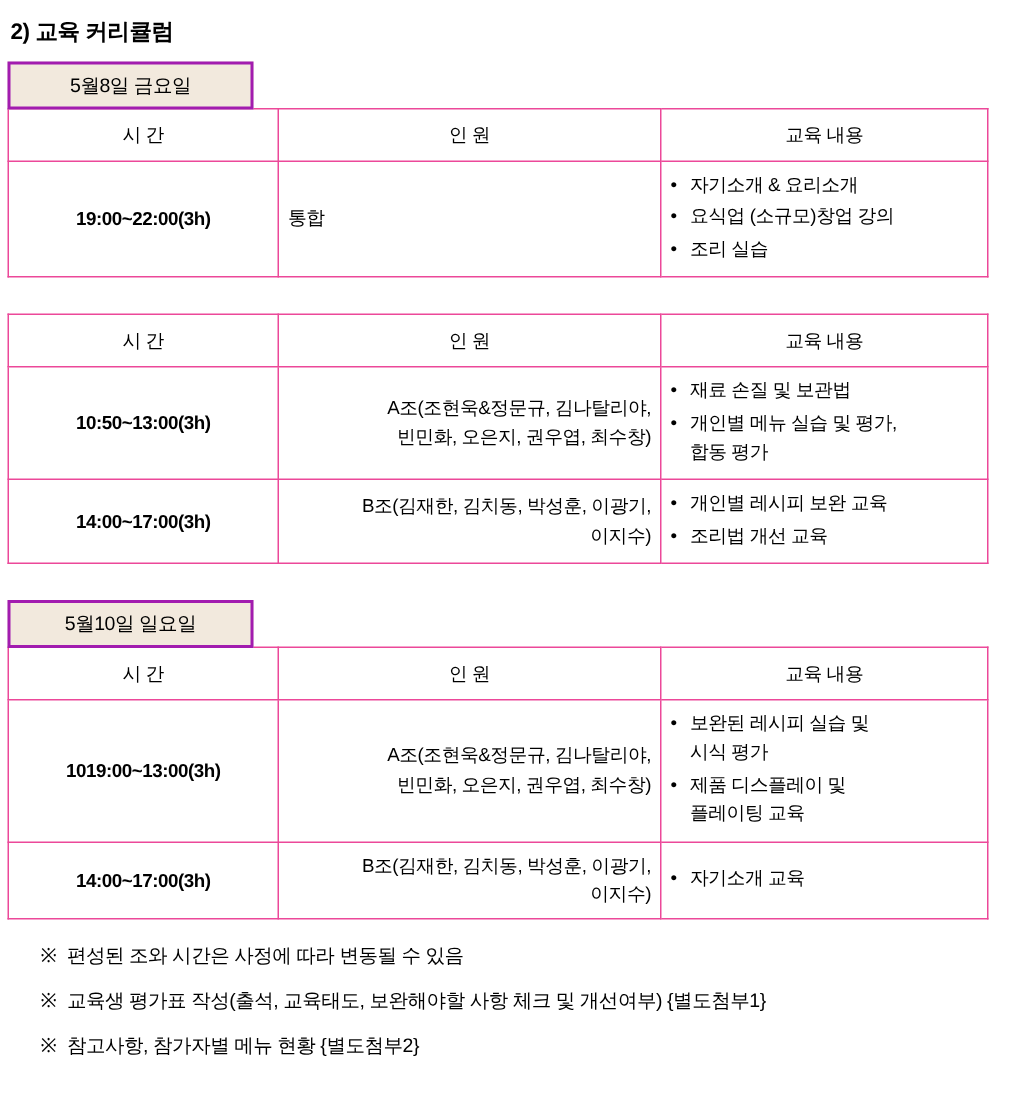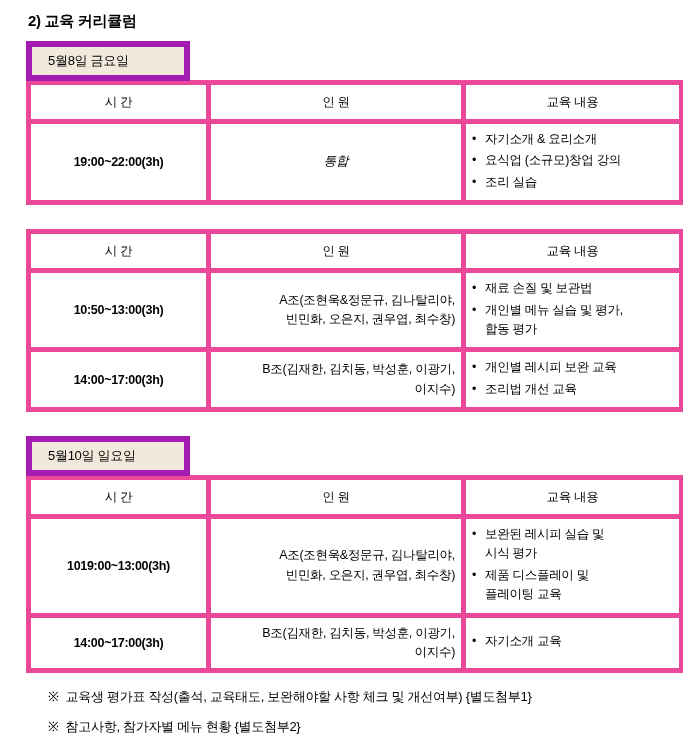--- a/index.html
+++ b/index.html
@@ -9,54 +9,55 @@
   }
   body {
     width: 683px;
     height: 743px;
     font-family: "Liberation Sans", sans-serif;
     color: #000000;
     position: relative;
     overflow: hidden;
   }
   .page {
-    padding: 10px 14px 0 26px;
+    padding: 10px 14px 0 5px;
     box-sizing: border-box;
     width: 551px;
   }
   .doc-title {
     font-size: 15px;
     font-weight: bold;
     letter-spacing: -0.3px;
     margin: 2px 0 10px 2px;
   }
   .day-block {
     margin-bottom: 6px;
   }
   .day-header {
     display: inline-block;
-    border: 6px solid #a21caf;
+    border: 2px solid #a21caf;
     background: #f2e9dd;
     font-size: 13px;
     padding: 5px 16px 5px 16px;
     box-sizing: border-box;
     width: 164px;
+    text-align: center;
     letter-spacing: -0.3px;
     position: relative;
     z-index: 2;
     margin-bottom: -1px;
   }
   table.sched {
     border-collapse: collapse;
     width: 653px;
     table-layout: fixed;
     font-size: 12.5px;
   }
   table.sched th, table.sched td {
-    border: 5px solid #ec4899;
+    border: 1px solid #ec4899;
     padding: 6px 6px;
     vertical-align: middle;
     letter-spacing: -0.3px;
   }
   table.sched th {
     font-weight: normal;
     text-align: center;
     height: 22px;
   }
   .col-time { width: 180px; }
@@ -126,21 +127,21 @@
       <thead>
         <tr>
           <th>시 간</th>
           <th>인 원</th>
           <th>교육 내용</th>
         </tr>
       </thead>
       <tbody>
         <tr>
           <td class="time">19:00~22:00(3h)</td>
-          <td class="people" style="text-align:center;font-style:italic;">통합</td>
+          <td class="people" style="text-align:left;">통합</td>
           <td class="content">
             <ul>
                 <li>자기소개 &amp; 요리소개</li>
                 <li>요식업 (소규모)창업 강의</li>
                 <li>조리 실습</li>
               </ul>
           </td>
         </tr>
       </tbody>
     </table>
@@ -223,20 +224,23 @@
                 <li>자기소개 교육</li>
               </ul>
           </td>
         </tr>
       </tbody>
     </table>
   </div>
 
   <div class="notes">
     <div class="note-line">
+      <span class="note-mark">※</span><span>편성된 조와 시간은 사정에 따라 변동될 수 있음</span>
+    </div>
+    <div class="note-line">
       <span class="note-mark">※</span><span>교육생 평가표 작성(출석, 교육태도, 보완해야할 사항 체크 및 개선여부) {별도첨부1}</span>
     </div>
     <div class="note-line">
       <span class="note-mark">※</span><span>참고사항, 참가자별 메뉴 현황 {별도첨부2}</span>
     </div>
     <div class="note-line">
       
     </div>
   </div>
 

